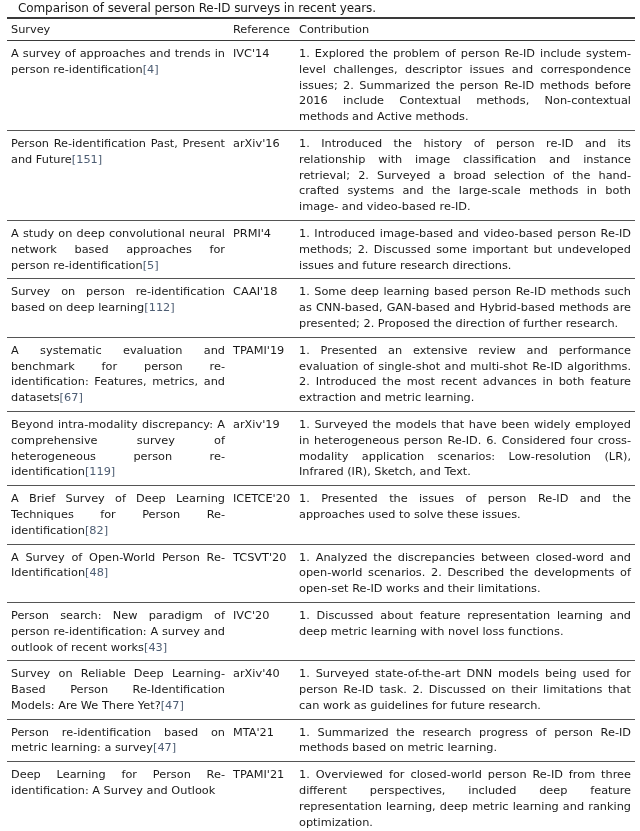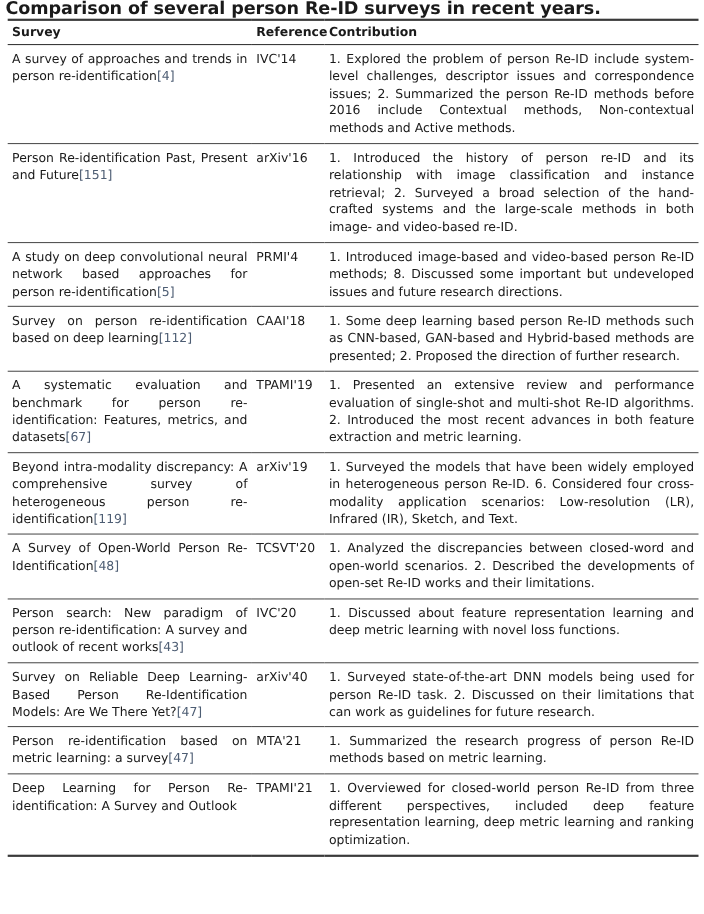--- a/index.html
+++ b/index.html
@@ -2,38 +2,37 @@
 <html><head>
 <meta charset="utf-8">
 <style>
   html, body { margin: 0; padding: 0; background: #ffffff; }
   body {
     width: 640px; height: 831px; overflow: hidden;
     font-family: "DejaVu Sans", sans-serif;
     color: #1a1a1a;
   }
   .caption {
-    font-size: 16px;
+    font-size: 12px;
     line-height: 14px;
-    padding: 1px 0 0 5px;
+    padding: 1px 0 0 18px;
     height: 16px;
     letter-spacing: -0.1px;
-    font-weight: bold;
   }
   table {
     border-collapse: collapse;
     margin-left: 7px;
     width: 628px;
     table-layout: fixed;
     font-size: 11.3px;
     line-height: 15.8px;
   }
   thead tr { border-top: 2px solid #3a3a3a; border-bottom: 1.4px solid #3a3a3a; }
   thead th {
-    text-align: left; font-weight: bold;
+    text-align: left; font-weight: normal;
     padding: 2px 4px 2px 4px;
     height: 17px;
     margin-left: 16px;
   }
   tbody tr { border-bottom: 1.2px solid #555; }
   tbody tr:last-child { border-bottom: 2px solid #3a3a3a; }
   td { vertical-align: top; padding: 5px 4px 5px 4px; }
   col.c1 { width: 222px; }
   col.c2 { width: 66px; }
   col.c3 { width: 340px; }
@@ -65,36 +64,41 @@
         <td class="contrib">1. Explored the problem of person Re-ID include system-level challenges, descriptor issues and correspondence issues; 2. Summarized the person Re-ID methods before 2016 include Contextual methods, Non-contextual methods and Active methods.</td>
       </tr>
       <tr>
         <td class="survey"><span>Person Re-identification Past, Present and Future</span><span class="cite">[151]</span></td>
         <td>arXiv'16</td>
         <td class="contrib">1. Introduced the history of person re-ID and its relationship with image classification and instance retrieval; 2. Surveyed a broad selection of the hand-crafted systems and the large-scale methods in both image- and video-based re-ID.</td>
       </tr>
       <tr>
         <td class="survey"><span>A study on deep convolutional neural network based approaches for person re-identification</span><span class="cite">[5]</span></td>
         <td>PRMI'4</td>
-        <td class="contrib">1. Introduced image-based and video-based person Re-ID methods; 8. Discussed some important but undeveloped issues and future research directions.</td>
+        <td class="contrib">1. Introduced image-based and video-based person Re-ID methods; 2. Discussed some important but undeveloped issues and future research directions.</td>
       </tr>
       <tr>
         <td class="survey"><span>Survey on person re-identification based on deep learning</span><span class="cite">[112]</span></td>
         <td>CAAI'18</td>
         <td class="contrib">1. Some deep learning based person Re-ID methods such as CNN-based, GAN-based and Hybrid-based methods are presented; 2. Proposed the direction of further research.</td>
       </tr>
       <tr>
         <td class="survey"><span>A systematic evaluation and benchmark for person re-identification: Features, metrics, and datasets</span><span class="cite">[67]</span></td>
         <td>TPAMI'19</td>
         <td class="contrib">1. Presented an extensive review and performance evaluation of single-shot and multi-shot Re-ID algorithms. 2. Introduced the most recent advances in both feature extraction and metric learning.</td>
       </tr>
       <tr>
         <td class="survey"><span>Beyond intra-modality discrepancy: A comprehensive survey of heterogeneous person re-identification</span><span class="cite">[119]</span></td>
         <td>arXiv'19</td>
         <td class="contrib">1. Surveyed the models that have been widely employed in heterogeneous person Re-ID. 6. Considered four cross-modality application scenarios: Low-resolution (LR), Infrared (IR), Sketch, and Text.</td>
+      </tr>
+      <tr>
+        <td class="survey"><span>A Brief Survey of Deep Learning Techniques for Person Re-identification</span><span class="cite">[82]</span></td>
+        <td>ICETCE'20</td>
+        <td class="contrib">1. Presented the issues of person Re-ID and the approaches used to solve these issues.</td>
       </tr>
       <tr>
         <td class="survey"><span>A Survey of Open-World Person Re-Identification</span><span class="cite">[48]</span></td>
         <td>TCSVT'20</td>
         <td class="contrib">1. Analyzed the discrepancies between closed-word and open-world scenarios. 2. Described the developments of open-set Re-ID works and their limitations.</td>
       </tr>
       <tr>
         <td class="survey"><span>Person search: New paradigm of person re-identification: A survey and outlook of recent works</span><span class="cite">[43]</span></td>
         <td>IVC'20</td>
         <td class="contrib">1. Discussed about feature representation learning and deep metric learning with novel loss functions.</td>

